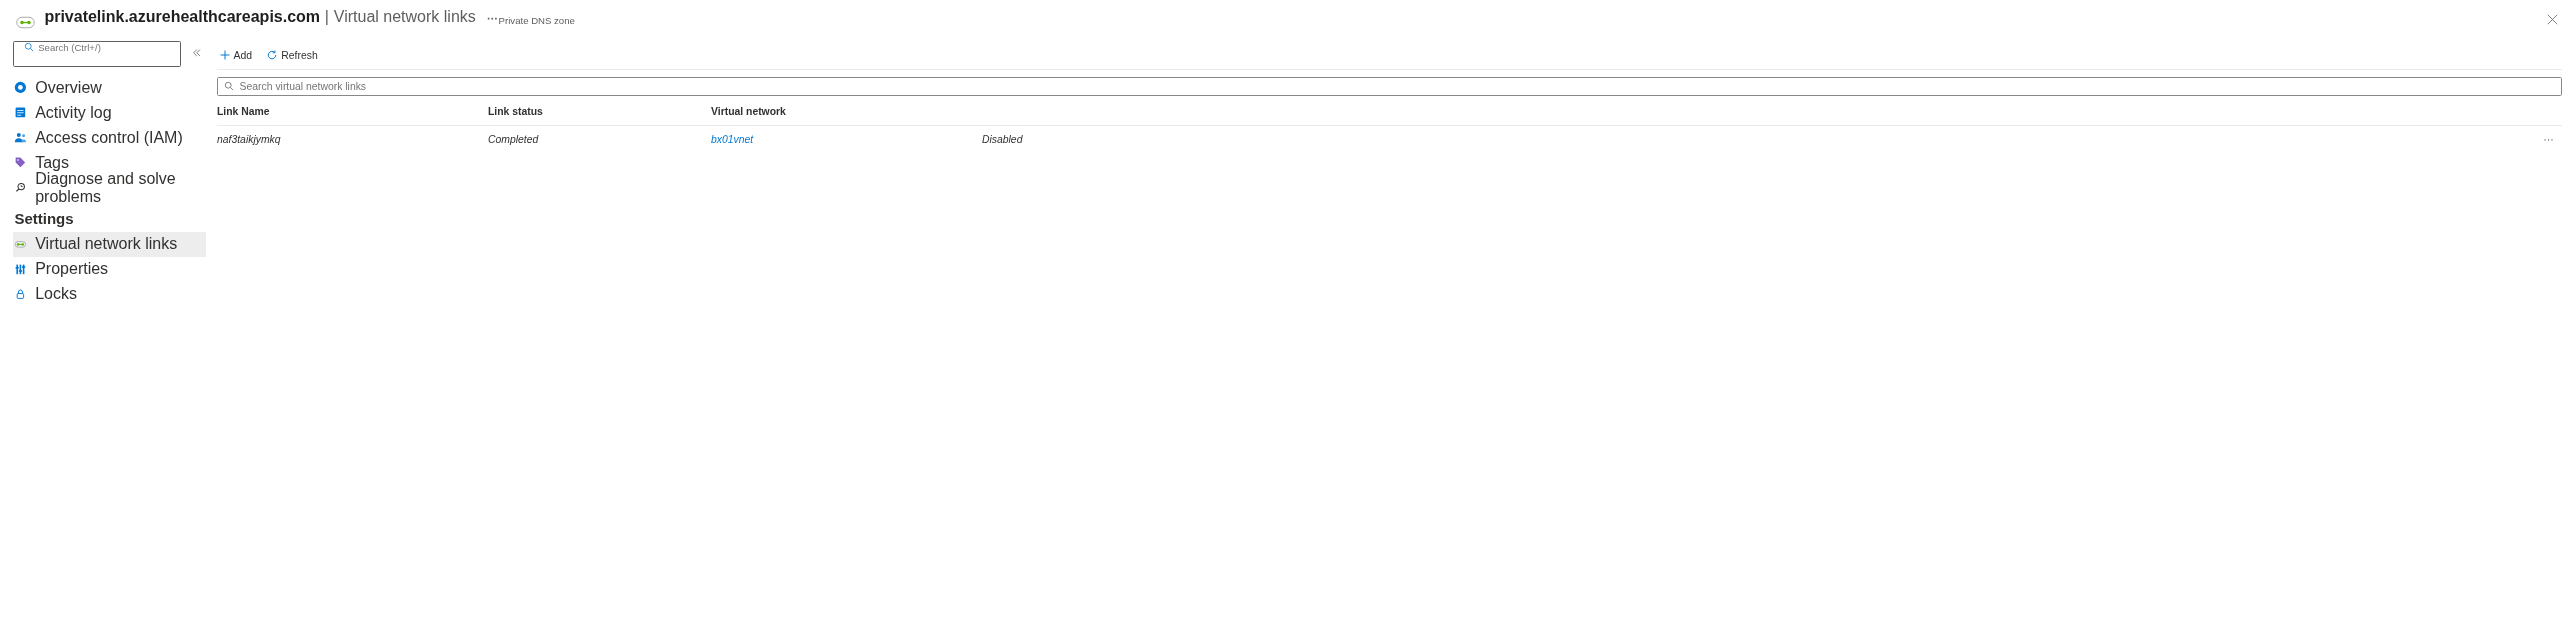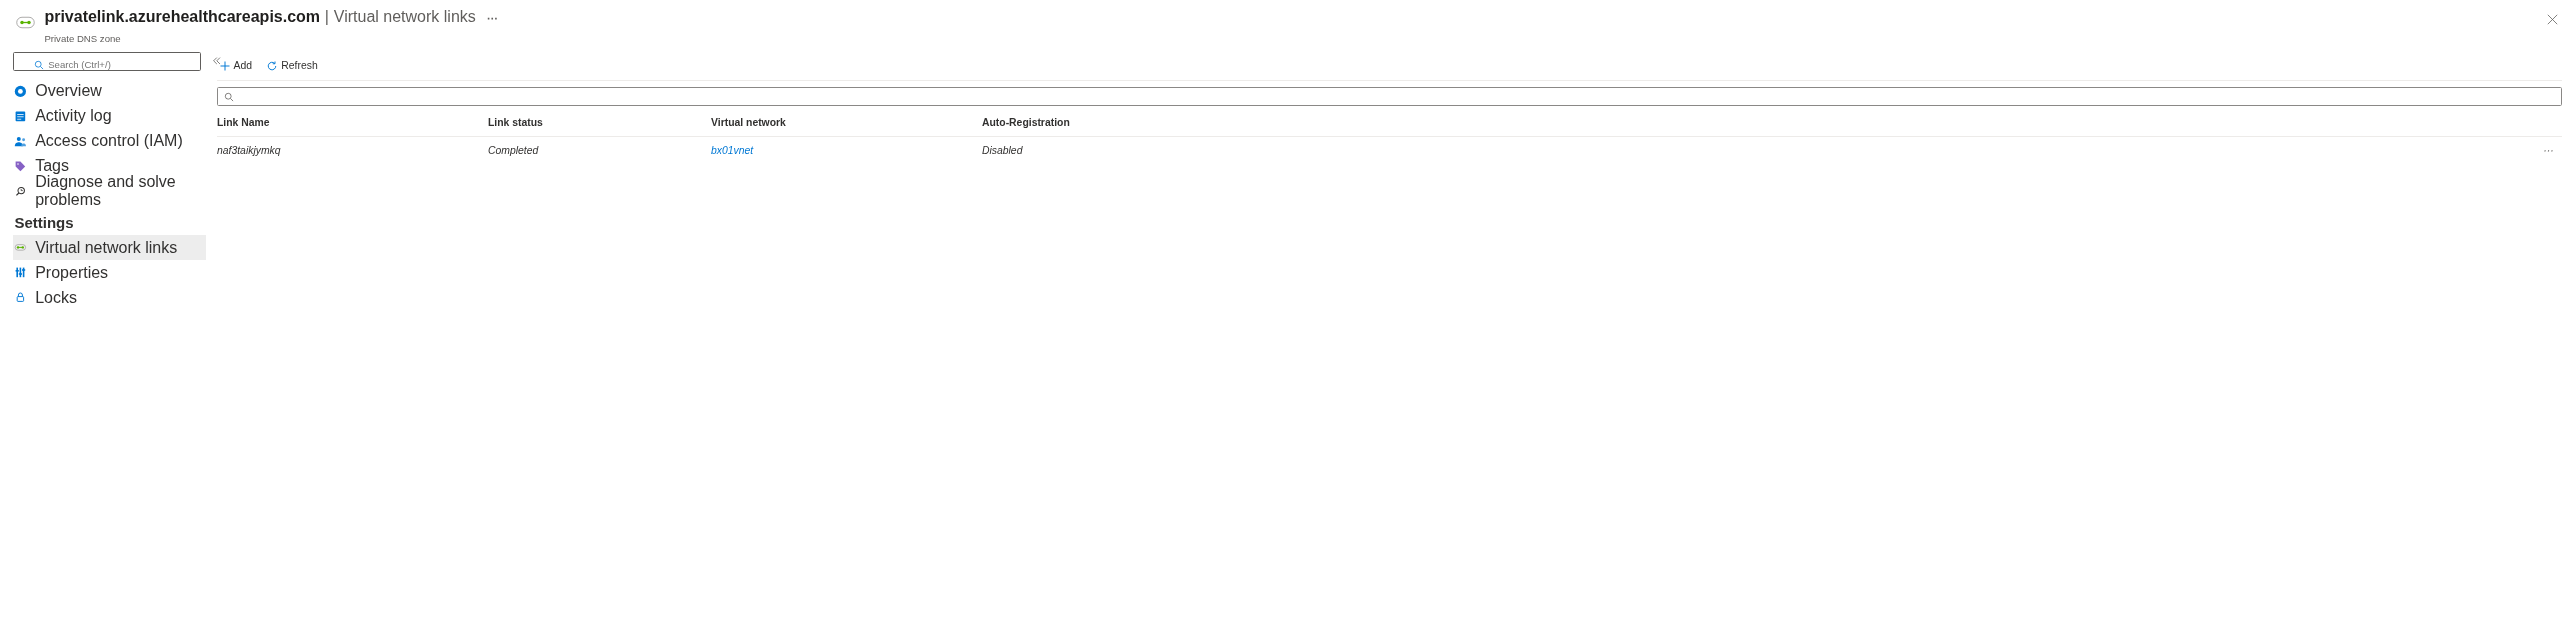--- a/index.html
+++ b/index.html
@@ -1,31 +1,31 @@
 <!DOCTYPE html>
 <html style="font-size:12.8px"><head>
 <meta charset="utf-8">
 <style>
   * { box-sizing: border-box; margin: 0; padding: 0; }
   body { font-family: "Segoe UI", -apple-system, BlinkMacSystemFont, sans-serif; font-size: 10.4px; color: #323130; background: #fff; }
   .page { display: flex; flex-direction: column; width: 100%; }
   .header { display: flex; align-items: flex-start; padding: 8px 14.4px 4.8px 14.4px; position: relative; }
   .header-icon { width: 22px; height: 22px; margin-right: 8px; margin-top: 3.2px; display: flex; align-items: center; justify-content: center; }
   .header-icon svg { width: 21px; height: 21px; }
-  .title-block { display: flex; flex-direction: column; flex: 1; }
+  .title-block { display: flex; flex-direction: row; flex: 1; }
   .title-line { display: flex; align-items: baseline; font-size: 16px; font-weight: 600; color: #201f1e; }
   .title-line .sep { margin: 0 4.8px; font-weight: 400; color: #605e5c; }
   .title-line .section { font-weight: 400; color: #605e5c; }
   .title-line .more { margin-left: 11px; font-size: 11px; color: #605e5c; cursor: pointer; letter-spacing: 0.8px; }
   .subtitle { font-size: 9.6px; color: #605e5c; margin-top: 7px; }
   .close-btn { position: absolute; right: 14.4px; top: 9.6px; cursor: pointer; color: #605e5c; font-size: 12.8px; padding: 3.2px; }
   .body { display: flex; }
   .sidebar { width: 206px; padding: 3.2px 0 8px 12.8px; }
   .search-row { display: flex; align-items: center; gap: 8px; margin-bottom: 8px; padding-right: 4.8px; }
-  .sidebar-search { flex: 1; display: flex; align-items: flex-end; border: 0.8px solid #605e5c; border-radius: 1.6px; height: 19px; padding: 0 20px; background: #fff; }
+  .sidebar-search { flex: 1; display: flex; align-items: flex-start; border: 0.8px solid #605e5c; border-radius: 1.6px; height: 26px; padding: 0 10px; background: #fff; }
   .sidebar-search svg { width: 10.4px; height: 10.4px; color: #0078d4; margin-right: 4px; flex-shrink: 0; }
   .sidebar-search input { border: none; outline: none; flex: 1; font-size: 9.6px; font-family: inherit; background: transparent; }
   .collapse-btn { cursor: pointer; color: #605e5c; padding: 3.2px; }
   .nav-item { display: flex; align-items: center; height: 25px; padding: 0 8px 0 1.6px; cursor: pointer; font-size: 16px; color: #323130; }
   .nav-item.active { background: #ededed; }
   .nav-item .nav-icon { width: 12.8px; height: 12.8px; margin-right: 8px; display: flex; align-items: center; justify-content: center; flex-shrink: 0; }
   .nav-item .nav-icon svg { width: 12.8px; height: 12.8px; }
   .nav-section { font-size: 15px; font-weight: 600; color: #323130; padding: 9.6px 1.6px 4.8px 1.6px; }
   .main { flex: 1; padding: 3.2px 14.4px 8px 11px; }
   .toolbar { display: flex; align-items: center; gap: 11px; height: 29px; border-bottom: 0.8px solid #edebe9; margin-bottom: 6.4px; }
@@ -196,28 +196,28 @@
             </svg>
           <span>Refresh</span>
         </div>
       </div>
 
       <div class="main-search">
         <svg viewBox="0 0 16 16">
             <circle cx="6.5" cy="6.5" r="4.5" fill="none" stroke="#605e5c" stroke-width="1.2"></circle>
             <path d="M10 10 L14 14" stroke="#605e5c" stroke-width="1.2"></path>
           </svg>
+        <input type="text" placeholder="Search virtual network links" style="">
       </div>
 
       <div class="table">
         <div class="thead">
           <div class="tcell c-name">Link Name</div>
           <div class="tcell c-status">Link status</div>
           <div class="tcell c-vnet">Virtual network</div>
-          <div class="tcell c-auto">Auto-Registration</div>
           <div class="tcell c-actions"></div>
         </div>
         <div class="trow">
           <div class="tcell c-name">naf3taikjymkq</div>
           <div class="tcell c-status">Completed</div>
           <div class="tcell c-vnet"><span class="link">bx01vnet</span></div>
           <div class="tcell c-auto">Disabled</div>
           <div class="tcell c-actions">⋯</div>
         </div>
       </div>

